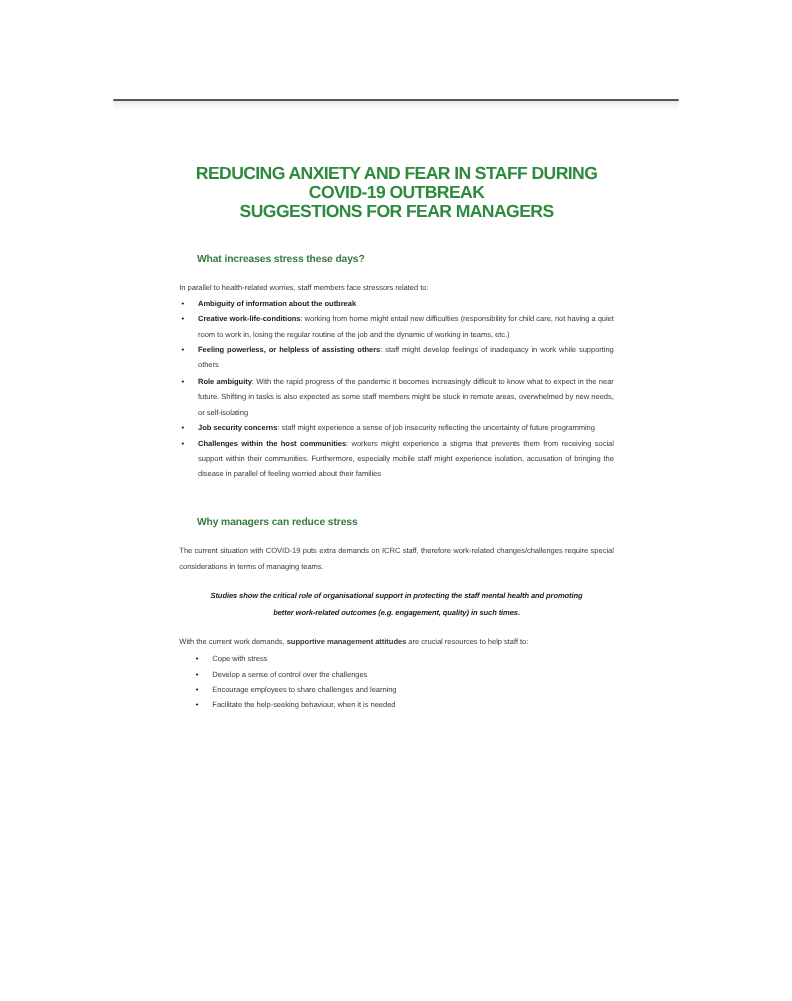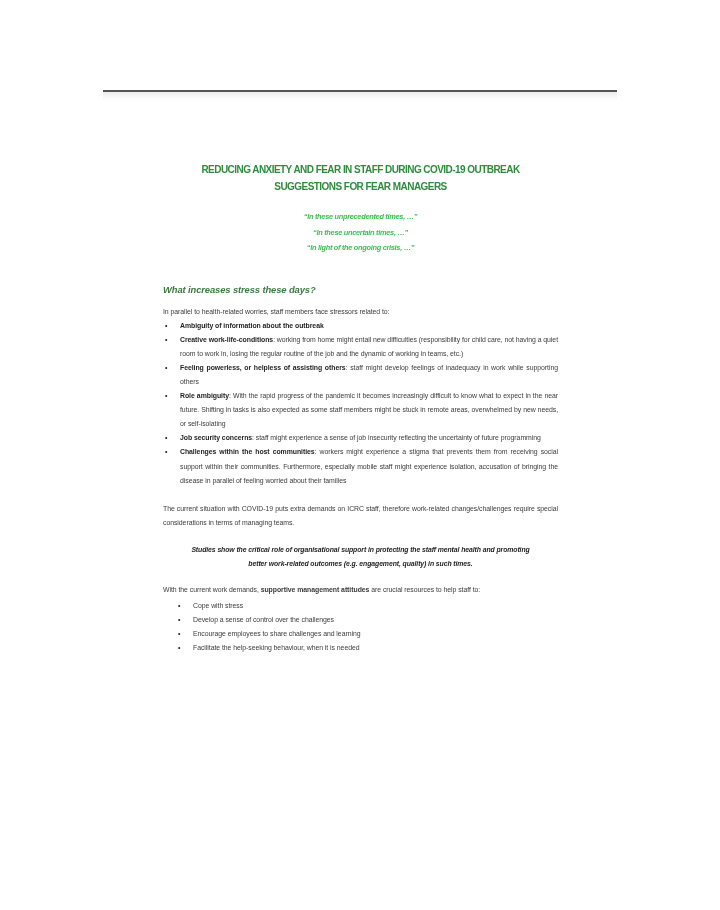--- a/index.html
+++ b/index.html
@@ -34,48 +34,47 @@
     .page {
       position: absolute;
       left: 163px;
       top: 150px;
       width: 395px;
     }
     .title {
       text-align: center;
       color: #2e8b3e;
       font-weight: bold;
-      font-size: 10px;
+      font-size: 16px;
       letter-spacing: -0.55px;
       line-height: 17px;
-      margin: 11px;
+      margin: 0;
       font-family: "Liberation Sans", sans-serif;
     }
     .quotes {
       margin-top: 14px;
       text-align: center;
       color: #3fbf50;
       font-style: italic;
       font-weight: bold;
       font-size: 7.4px;
       line-height: 15.5px;
       letter-spacing: -0.3px;
     }
     .quote {
       display: block;
       font-family: "Liberation Sans", sans-serif;
     }
     .section-heading {
       color: #3a7a40;
       font-weight: bold;
       font-size: 9.4px;
-      margin: 0;
+      margin: 16px;
       letter-spacing: -0.1px;
       font-family: "Liberation Sans", sans-serif;
-      font-style: italic;
     }
     .h1 { margin-top: 28px; }
     .h2 { margin-top: 29px; }
     .para {
       font-size: 6.9px;
       line-height: 14.1px;
       color: #3a3a3a;
       margin: 0;
       text-align: justify;
       letter-spacing: -0.05px;
@@ -128,39 +127,35 @@
 <div class="top-rule"></div>
 <div class="top-rule-shadow"></div>
 
 <div class="page">
 
   <h1 class="title">
     <span>REDUCING ANXIETY AND FEAR IN STAFF DURING COVID-19 OUTBREAK</span><br>
     <span>SUGGESTIONS FOR FEAR MANAGERS</span>
   </h1>
 
-  <div class="quotes">
-    <span class="quote">“In these unprecedented times, …”</span>
-    <span class="quote">“In these uncertain times, …”</span>
-    <span class="quote">“In light of the ongoing crisis, …”</span>
-  </div>
 
   <h2 class="section-heading h1">What increases stress these days?</h2>
 
   <p class="para intro">In parallel to health-related worries, staff members face stressors related to:</p>
 
   <ul class="bullets">
     <li><span class="dot">•</span><b>Ambiguity of information about the outbreak</b><span></span></li>
     <li><span class="dot">•</span><b>Creative work-life-conditions</b><span>: working from home might entail new difficulties (responsibility for child care, not having a quiet room to work in, losing the regular routine of the job and the dynamic of working in teams, etc.)</span></li>
     <li><span class="dot">•</span><b>Feeling powerless, or helpless of assisting others</b><span>: staff might develop feelings of inadequacy in work while supporting others</span></li>
     <li><span class="dot">•</span><b>Role ambiguity</b><span>: With the rapid progress of the pandemic it becomes increasingly difficult to know what to expect in the near future. Shifting in tasks is also expected as some staff members might be stuck in remote areas, overwhelmed by new needs, or self-isolating</span></li>
     <li><span class="dot">•</span><b>Job security concerns</b><span>: staff might experience a sense of job insecurity reflecting the uncertainty of future programming</span></li>
     <li><span class="dot">•</span><b>Challenges within the host communities</b><span>: workers might experience a stigma that prevents them from receiving social support within their communities. Furthermore, especially mobile staff might experience isolation, accusation of bringing the disease in parallel of feeling worried about their families</span></li>
   </ul>
 
+  <h2 class="section-heading h2">Why managers can reduce stress</h2>
 
   <p class="para why-intro">The current situation with COVID-19 puts extra demands on ICRC staff, therefore work-related changes/challenges require special considerations in terms of managing teams.</p>
 
   <p class="callout">Studies show the critical role of organisational support in protecting the staff mental health and promoting better work-related outcomes (e.g. engagement, quality) in such times.</p>
 
   <p class="para support-para"><span>With the current work demands, </span><b>supportive management attitudes</b><span> are crucial resources to help staff to:</span></p>
 
   <ul class="bullets indented">
     <li><span class="dot">•</span><span>Cope with stress</span></li>
     <li><span class="dot">•</span><span>Develop a sense of control over the challenges</span></li>

